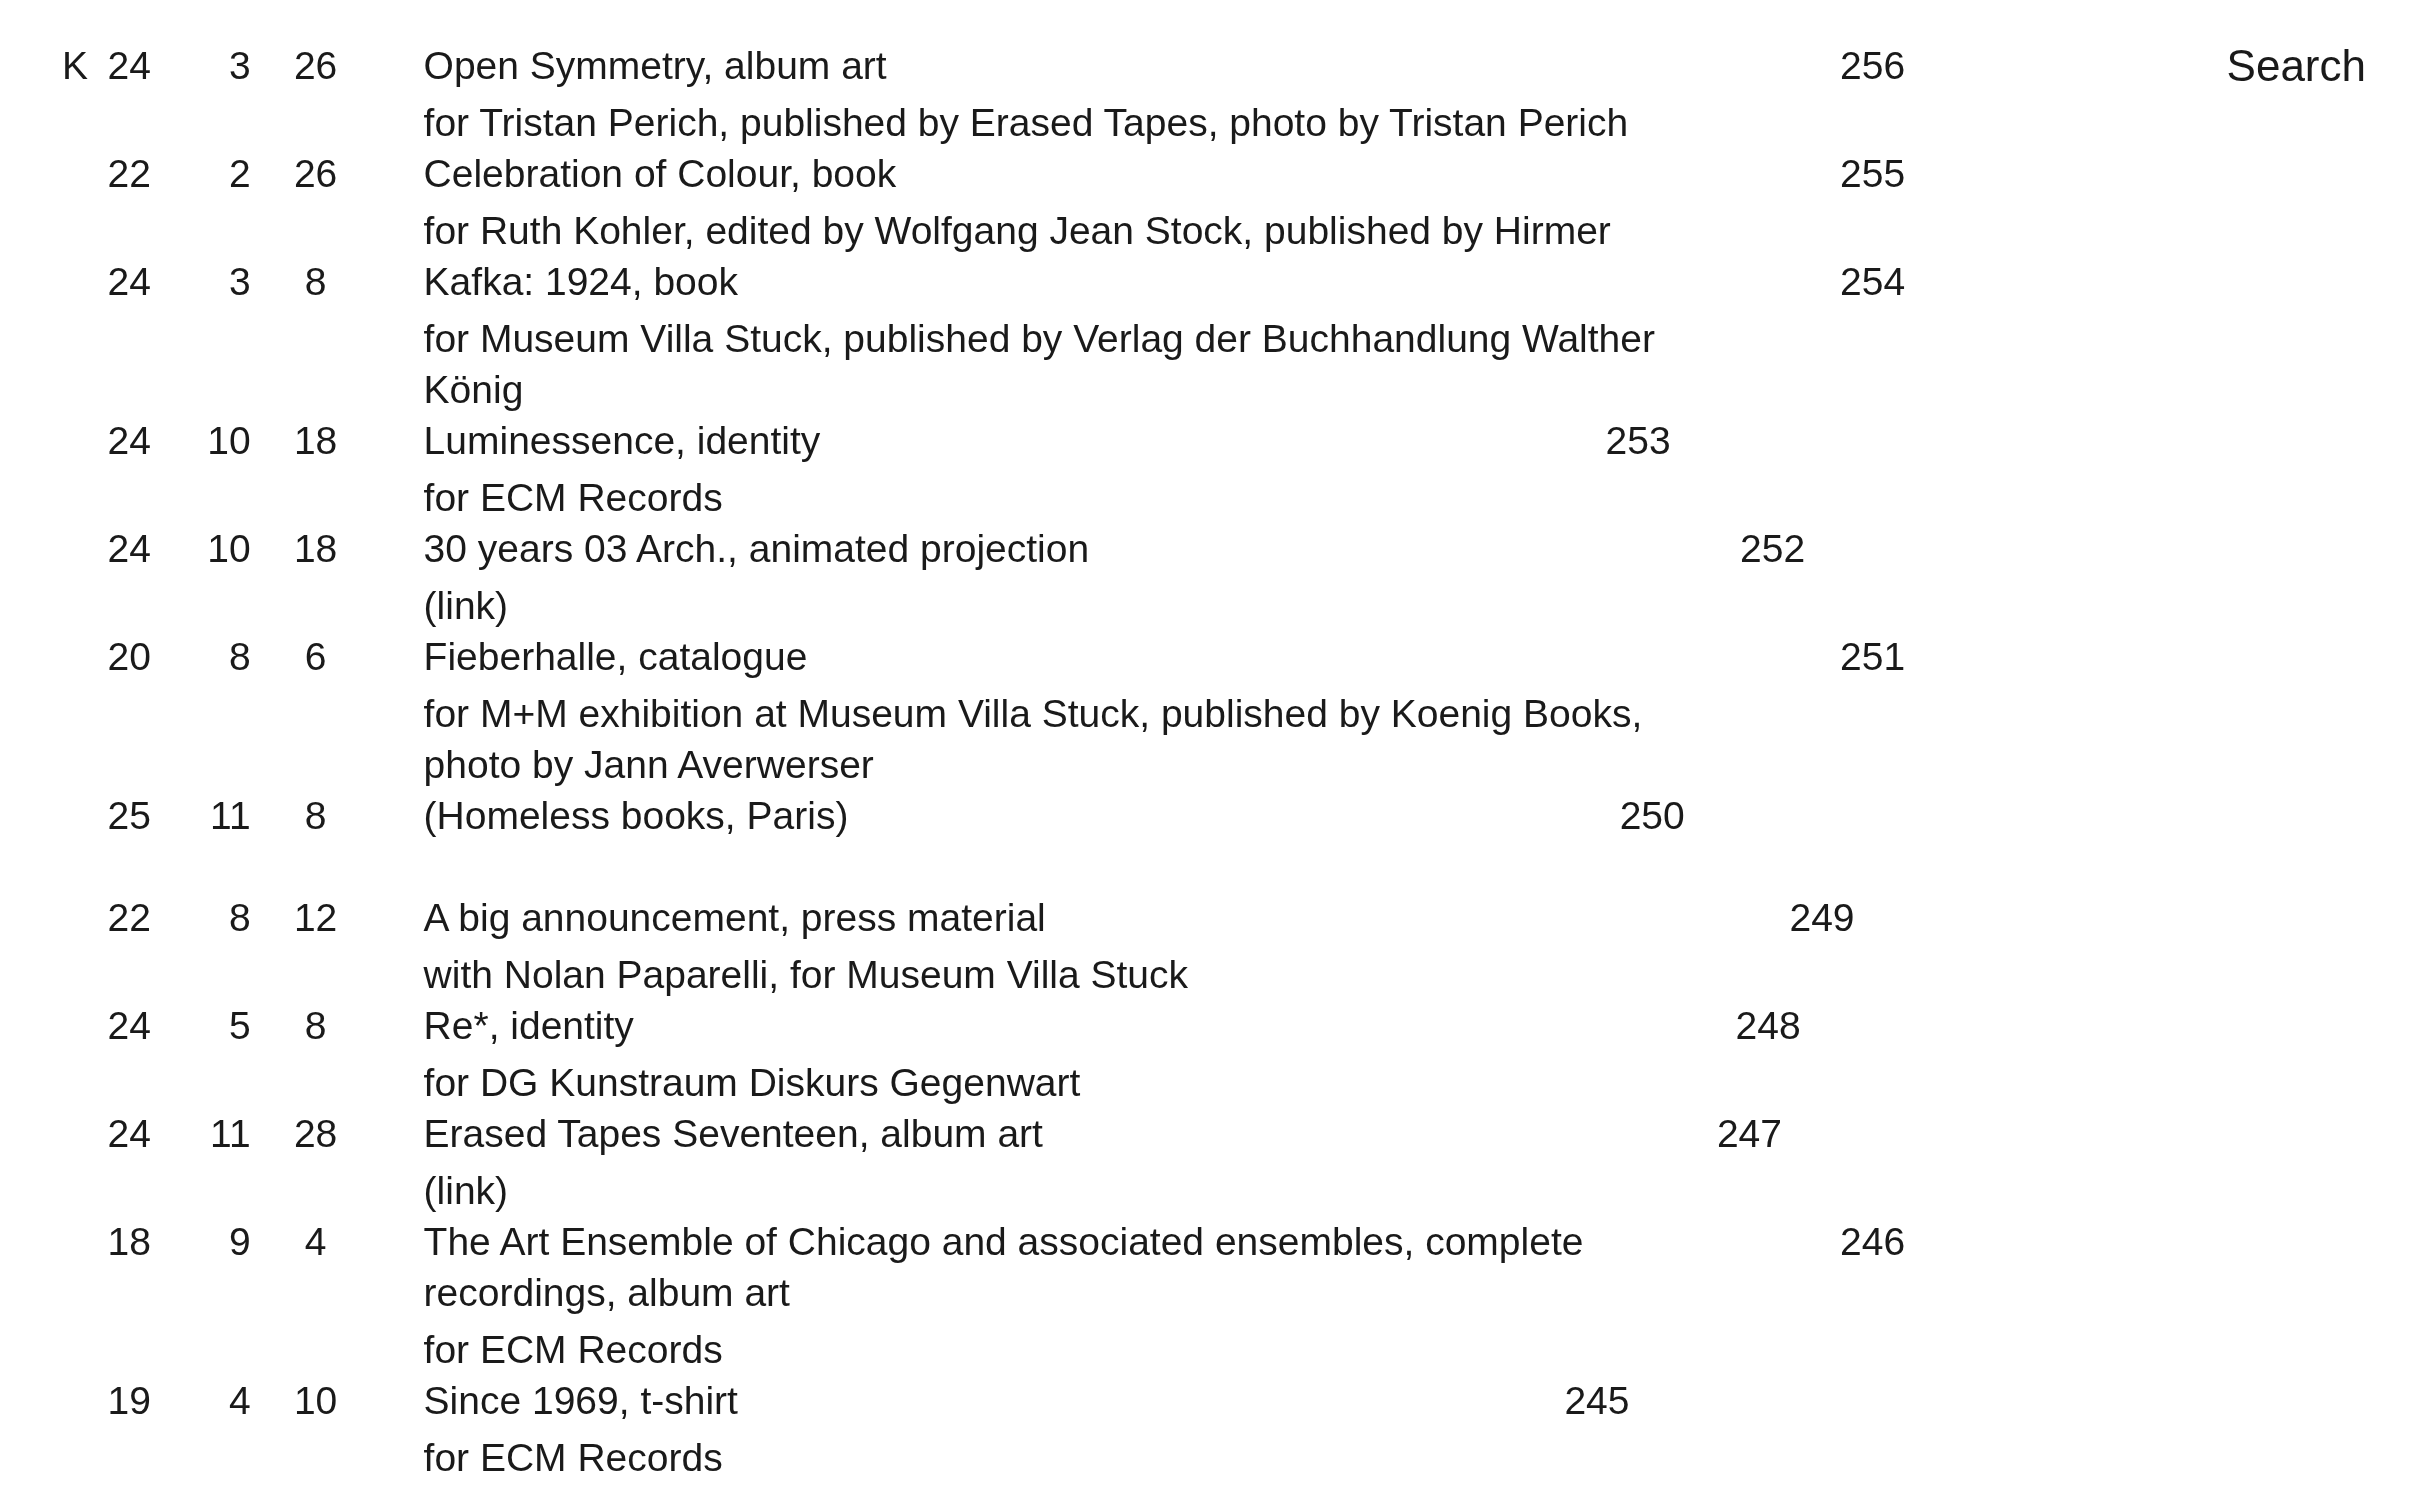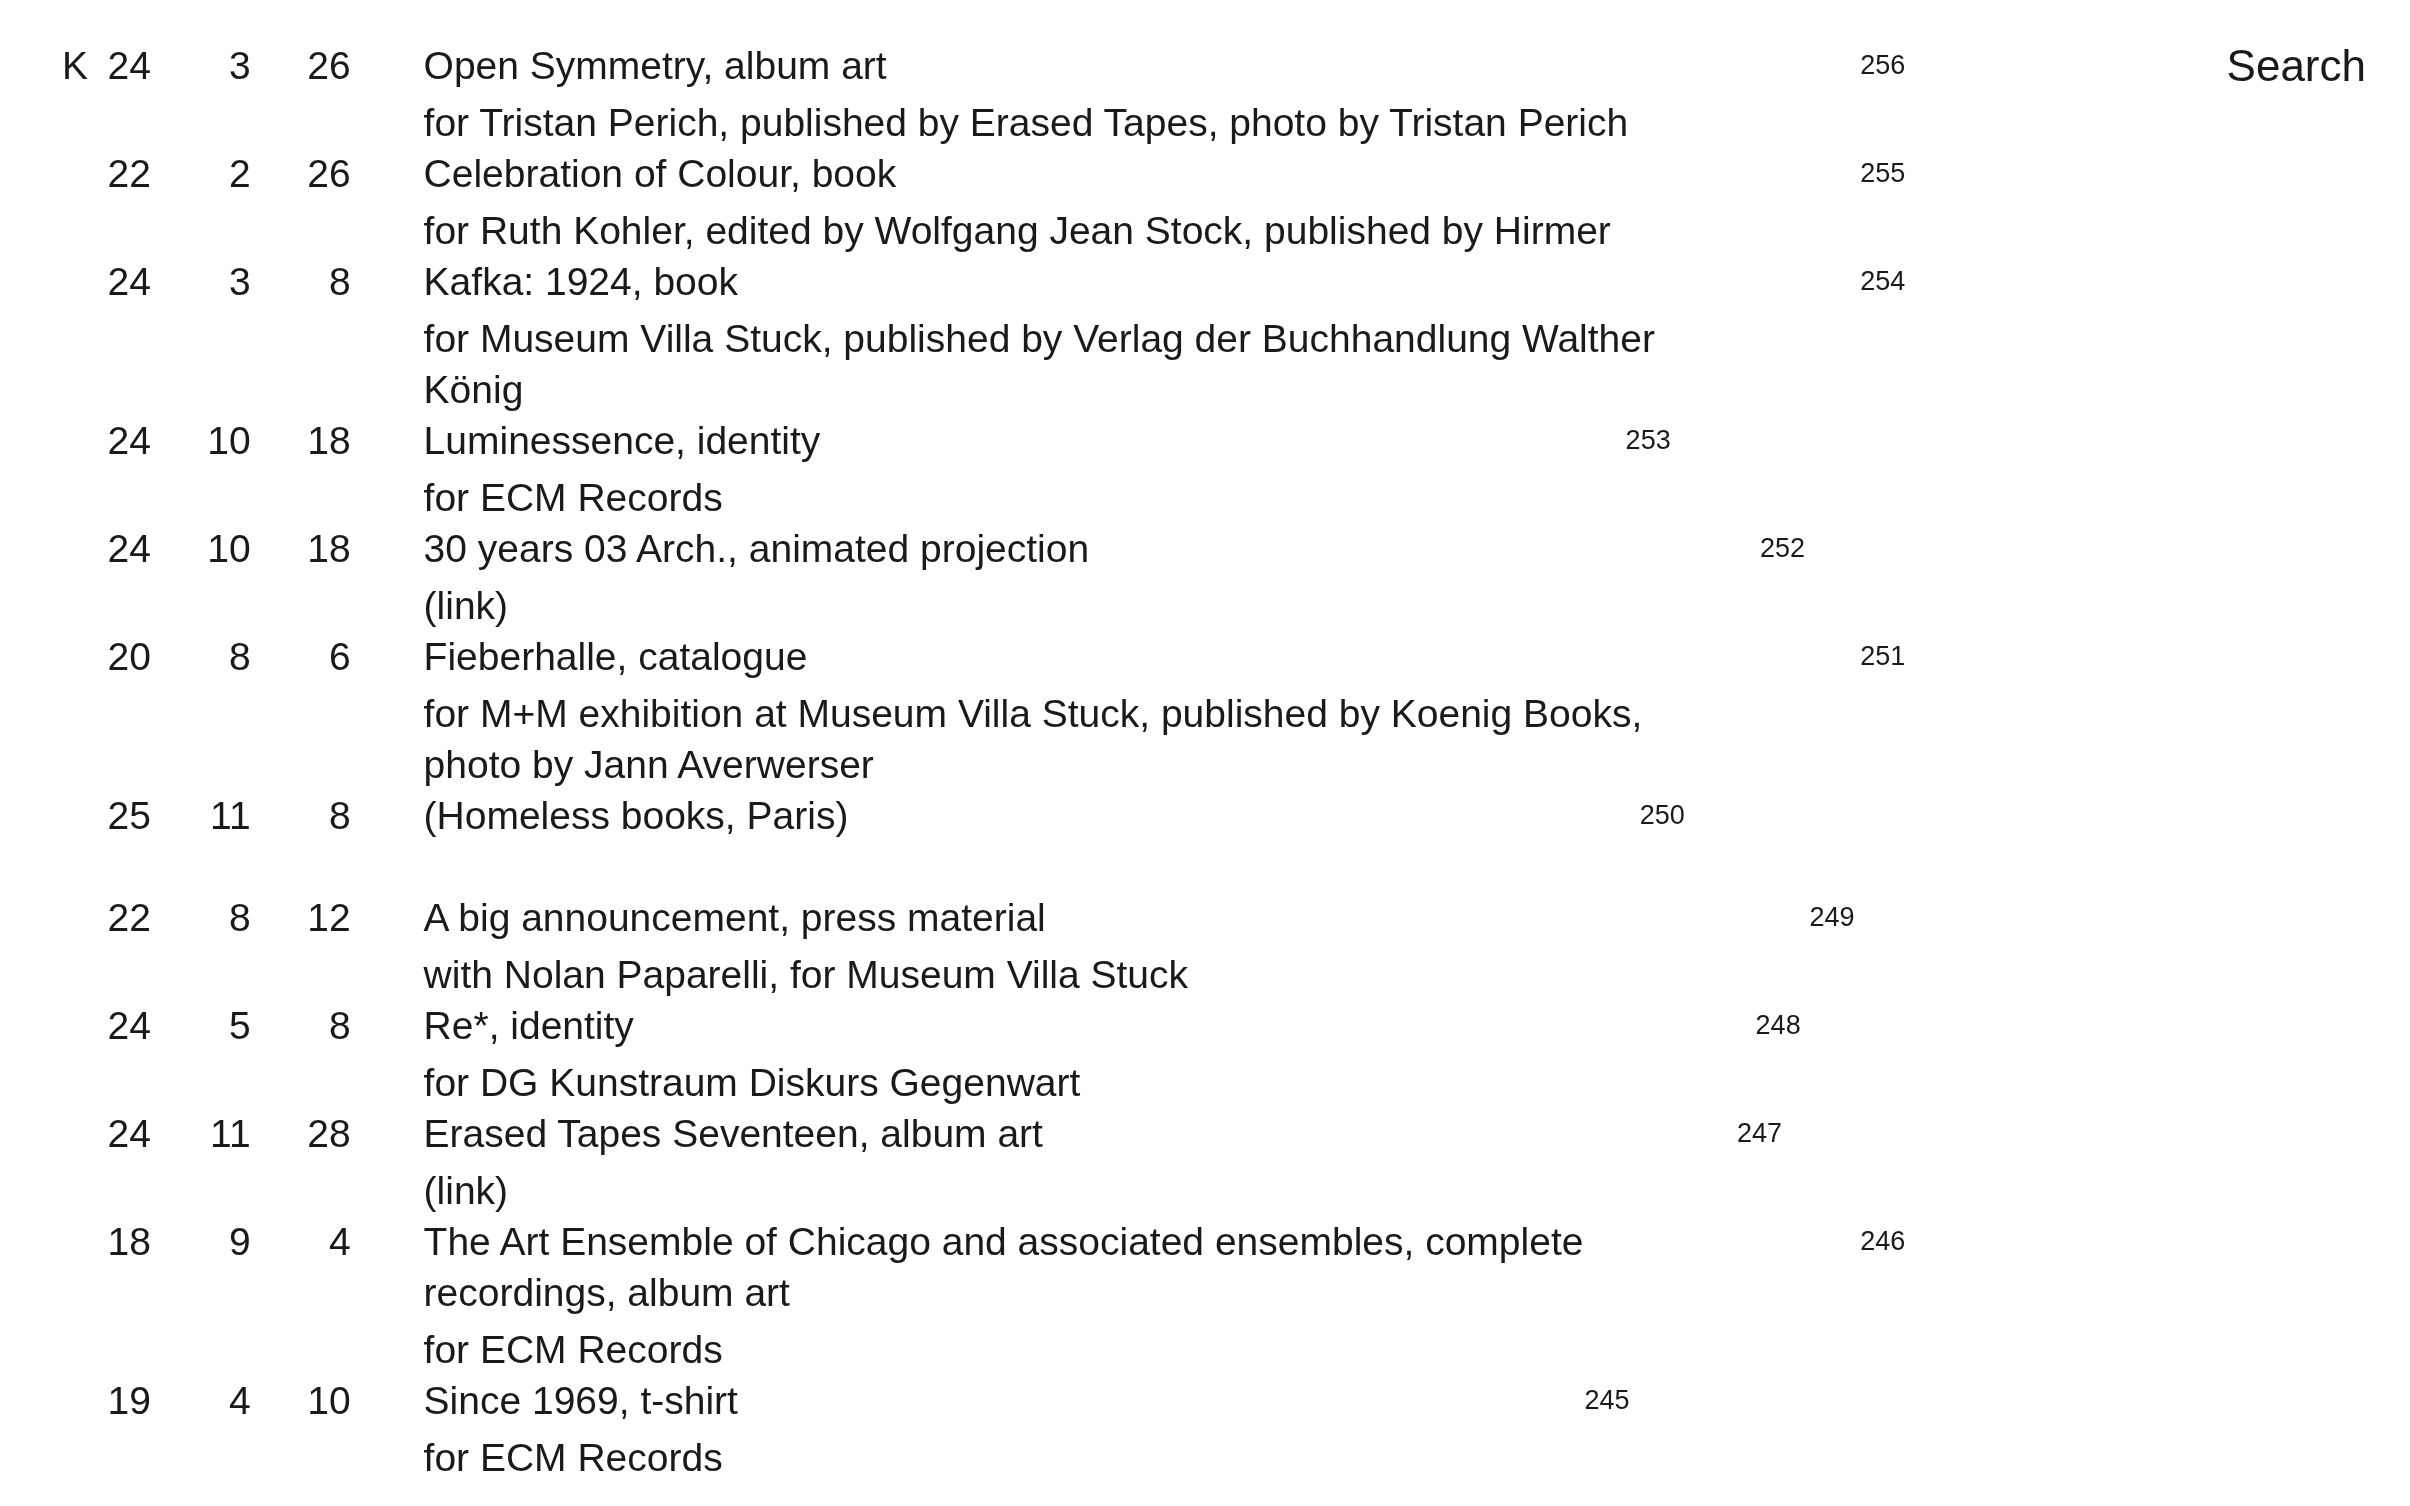--- a/index.html
+++ b/index.html
@@ -73,39 +73,39 @@
   .col-m {
     width: 77px;
     text-align: right;
     font-size: 39px;
     line-height: 51px;
     flex: 0 0 77px;
     padding-left: 22.6px;
   }
   .col-d {
     width: 70px;
-    text-align: right;
+    text-align: center;
     font-size: 39px;
     line-height: 51px;
     flex: 0 0 70px;
     padding-left: 30px;
   }
   .col-main {
     flex: 1 1 auto;
     padding-left: 73px;
     padding-right: 22.6px;
     font-size: 39px;
     line-height: 51px;
     max-width: 1318px;
   }
   .col-num {
     flex: 0 0 141px;
     width: 141px;
     text-align: right;
-    font-size: 27px;
+    font-size: 39px;
     line-height: 51px;
     padding-right: 5.6px;
   }
   .col-tail {
     flex: 1 1 auto;
   }
 
   .title-line {
     display: block;
   }

